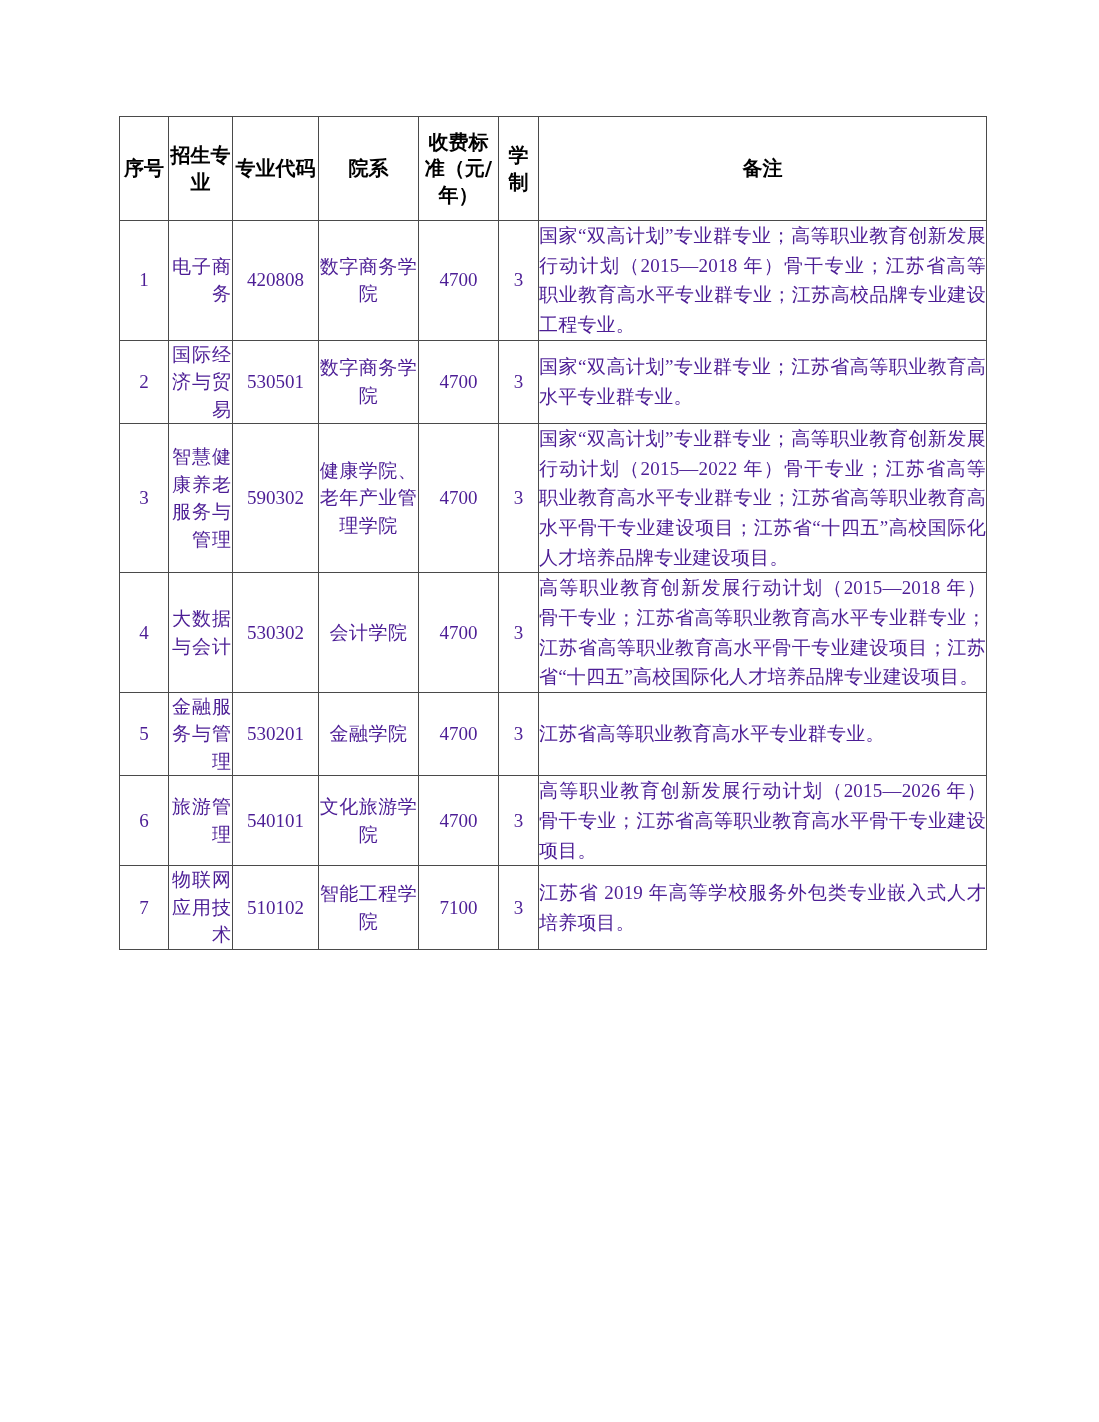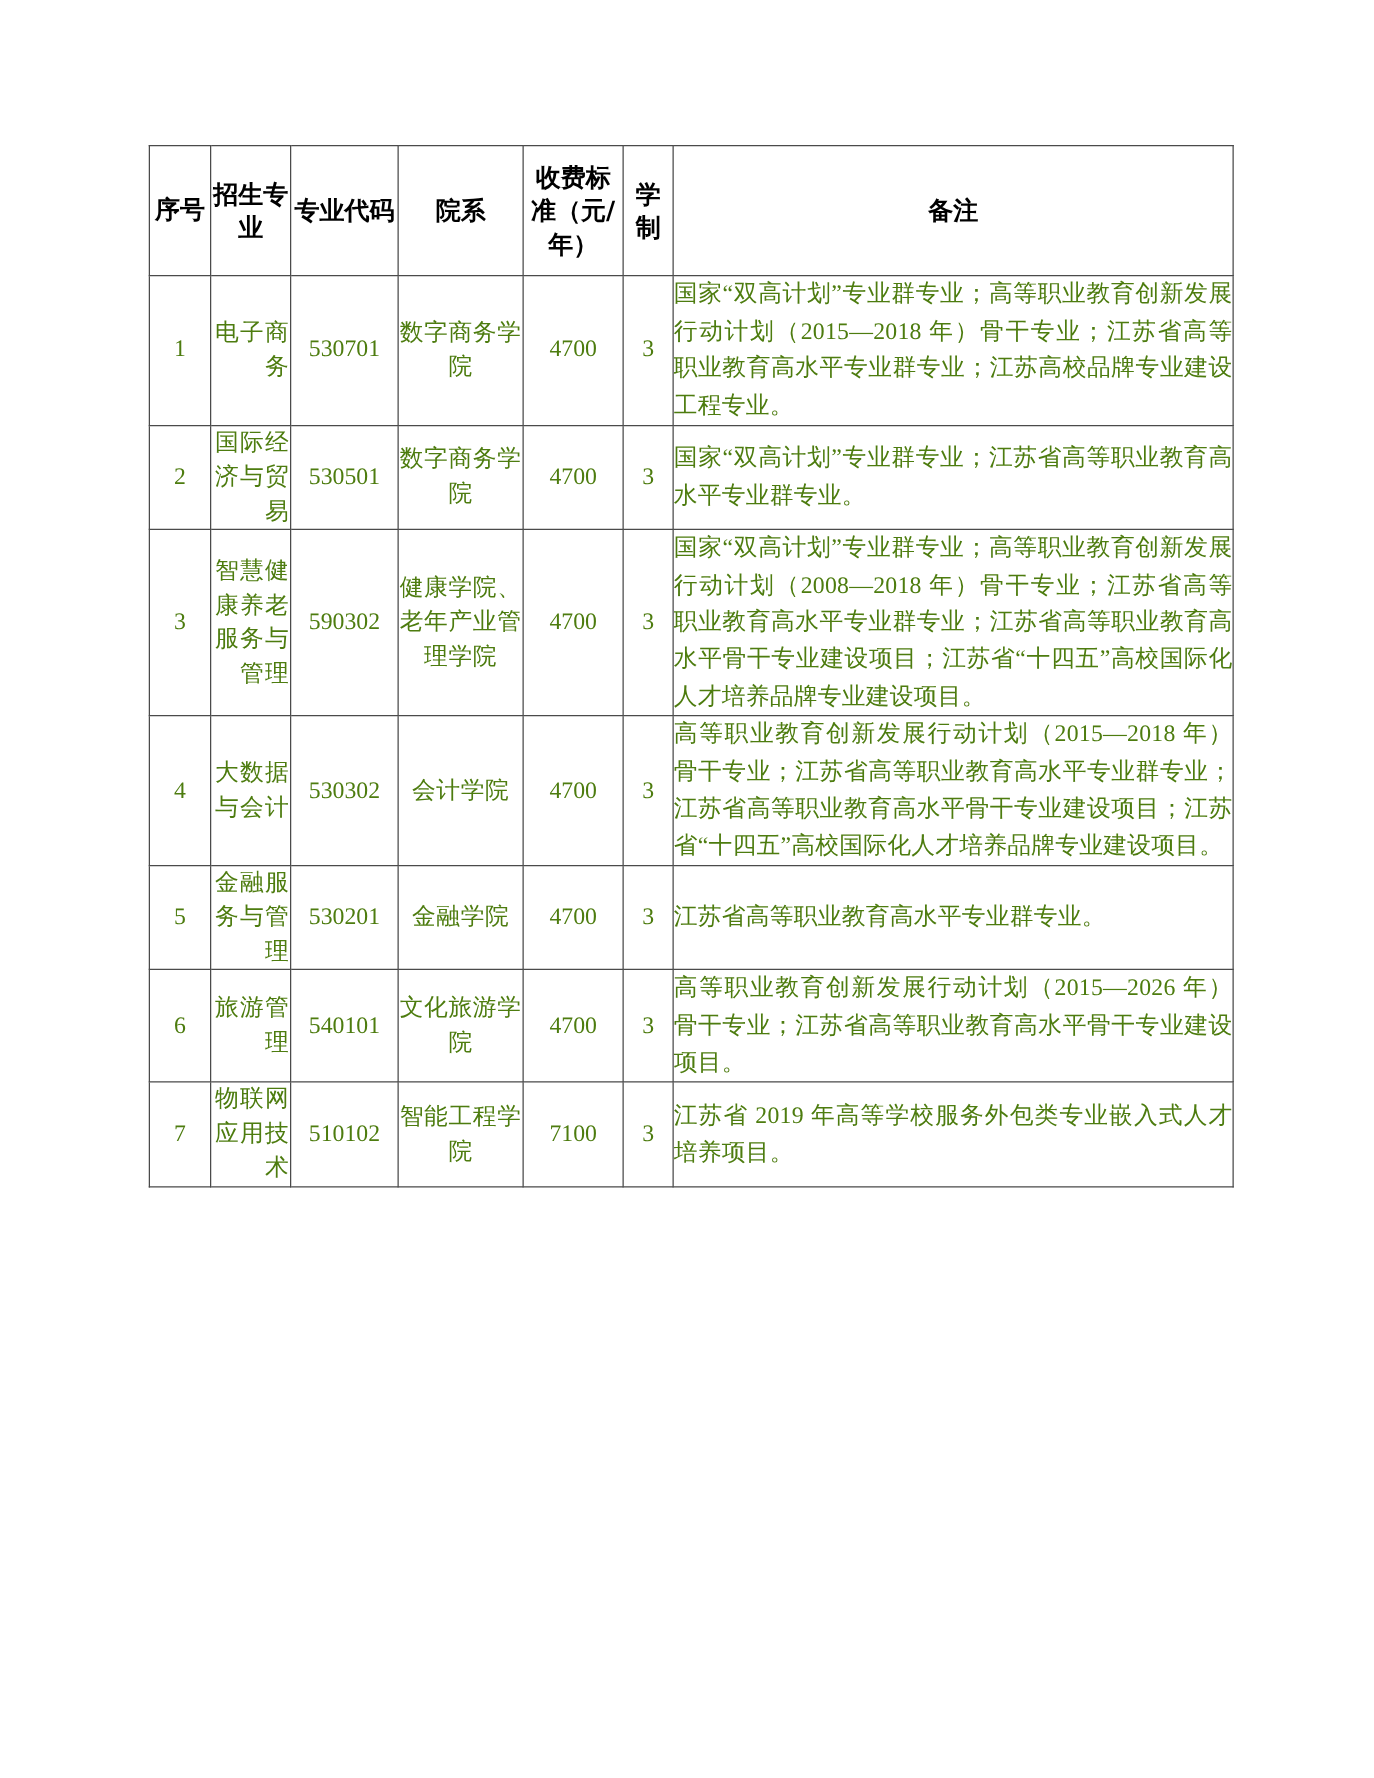--- a/index.html
+++ b/index.html
@@ -72,21 +72,21 @@
     word-break: break-all;
   }
   thead th.col-remark .hdr-inner {
     white-space: nowrap;
   }
 
   
   tbody td {
     font-size: 19px;
     line-height: 1.45;
-    color: #4d7c0f;
+    color: #4c1d95;
   }
 
   .cell-center {
     text-align: center;
     padding: 6px 2px;
   }
   .cell-major {
     text-align: right;
     padding: 8px 3px;
     word-break: break-all;
@@ -149,21 +149,21 @@
           </th>
           <th class="col-remark">
             <span class="hdr-inner">备注</span>
           </th>
         </tr>
       </thead>
       <tbody>
         <tr>
           <td class="cell-center num">1</td>
           <td class="cell-major">电子商务</td>
-          <td class="cell-center num">530701</td>
+          <td class="cell-center num">420808</td>
           <td class="cell-college">数字商务学院</td>
           <td class="cell-center num">4700</td>
           <td class="cell-center num">3</td>
           <td class="cell-remark">国家“双高计划”专业群专业；高等职业教育创新发展行动计划（2015—2018 年）骨干专业；江苏省高等职业教育高水平专业群专业；江苏高校品牌专业建设工程专业。</td>
         </tr>
         <tr>
           <td class="cell-center num">2</td>
           <td class="cell-major">国际经济与贸易</td>
           <td class="cell-center num">530501</td>
           <td class="cell-college">数字商务学院</td>
@@ -171,21 +171,21 @@
           <td class="cell-center num">3</td>
           <td class="cell-remark">国家“双高计划”专业群专业；江苏省高等职业教育高水平专业群专业。</td>
         </tr>
         <tr>
           <td class="cell-center num">3</td>
           <td class="cell-major">智慧健康养老服务与管理</td>
           <td class="cell-center num">590302</td>
           <td class="cell-college">健康学院、老年产业管理学院</td>
           <td class="cell-center num">4700</td>
           <td class="cell-center num">3</td>
-          <td class="cell-remark">国家“双高计划”专业群专业；高等职业教育创新发展行动计划（2008—2018 年）骨干专业；江苏省高等职业教育高水平专业群专业；江苏省高等职业教育高水平骨干专业建设项目；江苏省“十四五”高校国际化人才培养品牌专业建设项目。</td>
+          <td class="cell-remark">国家“双高计划”专业群专业；高等职业教育创新发展行动计划（2015—2022 年）骨干专业；江苏省高等职业教育高水平专业群专业；江苏省高等职业教育高水平骨干专业建设项目；江苏省“十四五”高校国际化人才培养品牌专业建设项目。</td>
         </tr>
         <tr>
           <td class="cell-center num">4</td>
           <td class="cell-major">大数据与会计</td>
           <td class="cell-center num">530302</td>
           <td class="cell-college">会计学院</td>
           <td class="cell-center num">4700</td>
           <td class="cell-center num">3</td>
           <td class="cell-remark">高等职业教育创新发展行动计划（2015—2018 年）骨干专业；江苏省高等职业教育高水平专业群专业；江苏省高等职业教育高水平骨干专业建设项目；江苏省“十四五”高校国际化人才培养品牌专业建设项目。</td>
         </tr>

